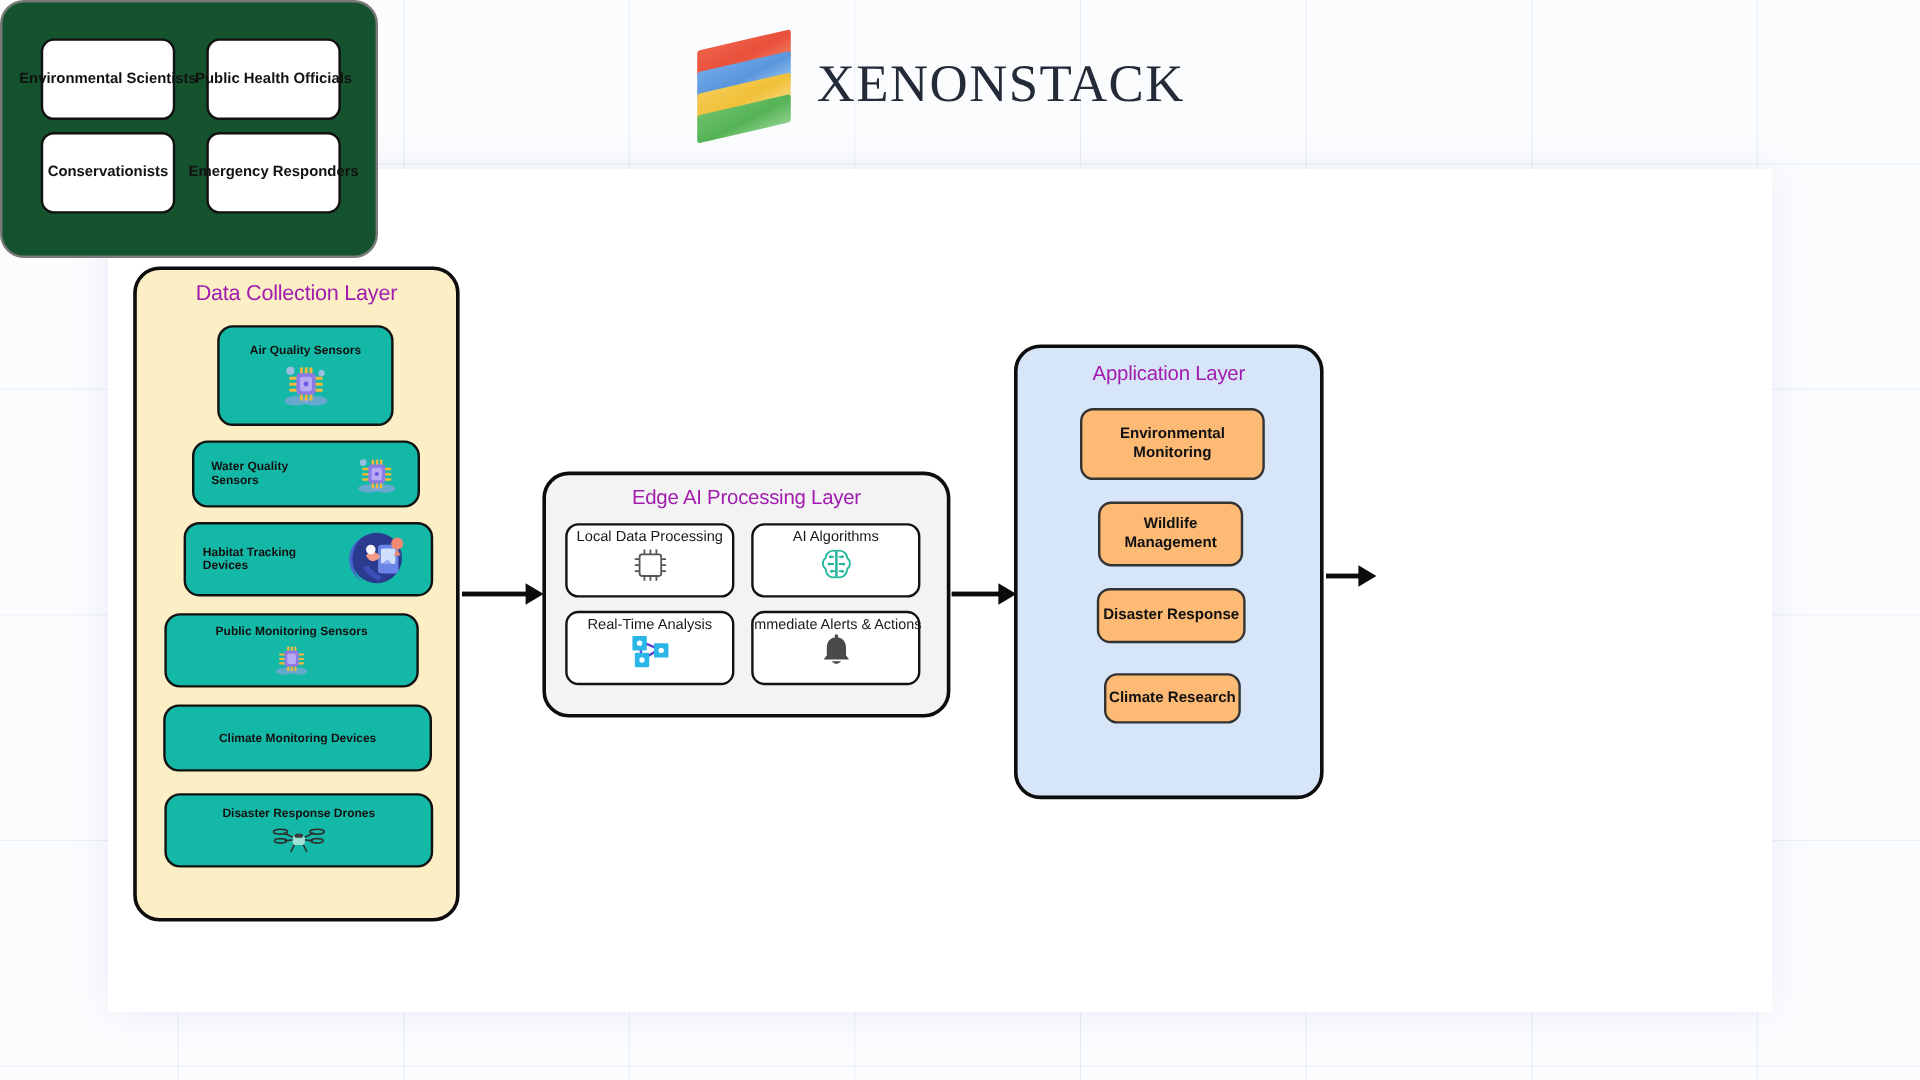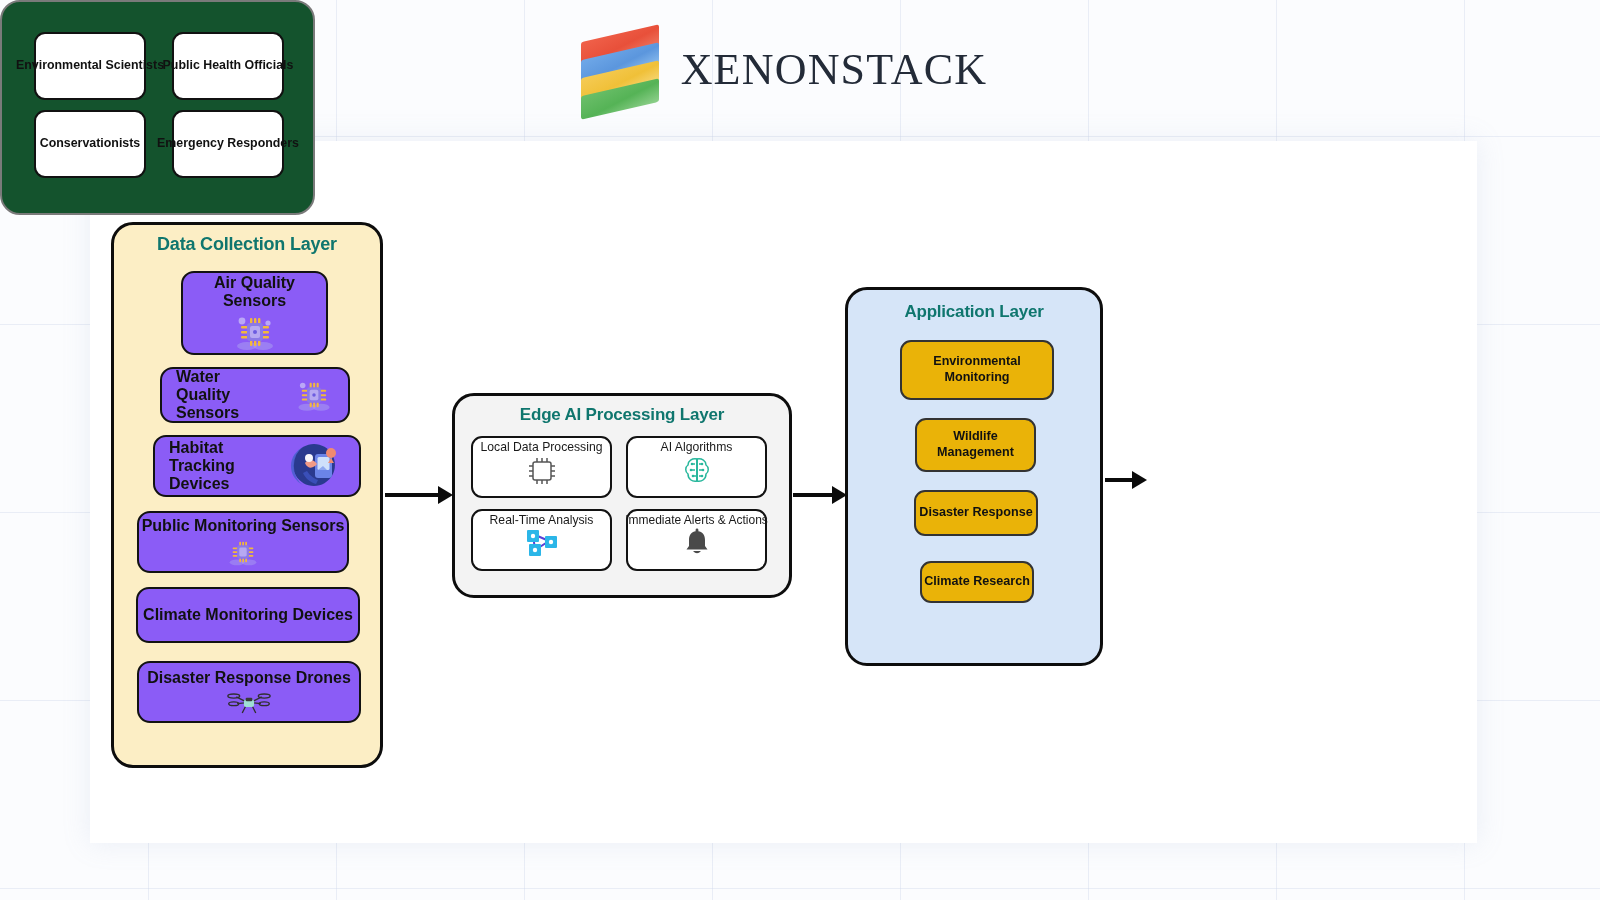--- a/index.html
+++ b/index.html
@@ -83,22 +83,22 @@
   }
 
   
   .layer {
     position: absolute;
     border: 3px solid #0d0d0d;
     border-radius: 22px;
   }
   .layer-title {
     text-align: center;
-    font-weight: bold;
-    color: #0f766e;
+    font-weight: normal;
+    color: #a21caf;
     letter-spacing: -0.2px;
   }
 
   
   #data-collection {
     left: 111px;
     top: 222px;
     width: 272px;
     height: 546px;
     background: #fceec5;
@@ -107,26 +107,26 @@
     font-size: 18px;
     margin-top: 9px;
   }
   #data-collection .items {
     position: absolute;
     left: 0; top: 36px;
     width: 272px;
   }
   .dc-item {
     position: absolute;
-    background: #8b5cf6;
+    background: #14b8a6;
     border: 2.8px solid #121212;
     border-radius: 13px;
     color: #111111;
     font-weight: bold;
-    font-size: 16px;
+    font-size: 10px;
   }
   .dc-item .lbl { color:#111; }
   .dc-col {
     display: flex;
     flex-direction: column;
     align-items: center;
     justify-content: center;
     text-align: center;
     gap: 2px;
   }
@@ -201,21 +201,21 @@
     font-size: 17px;
     margin-top: 12px;
   }
   #application .items {
     position: absolute;
     left: 0; top: 44px;
     width: 258px;
   }
   .app-item {
     position: absolute;
-    background: #eab308;
+    background: #fdba74;
     border: 2px solid #333333;
     border-radius: 11px;
     display: flex;
     align-items: center;
     justify-content: center;
     text-align: center;
     font-size: 12.6px;
     font-weight: bold;
     color: #111111;
     line-height: 1.25;

